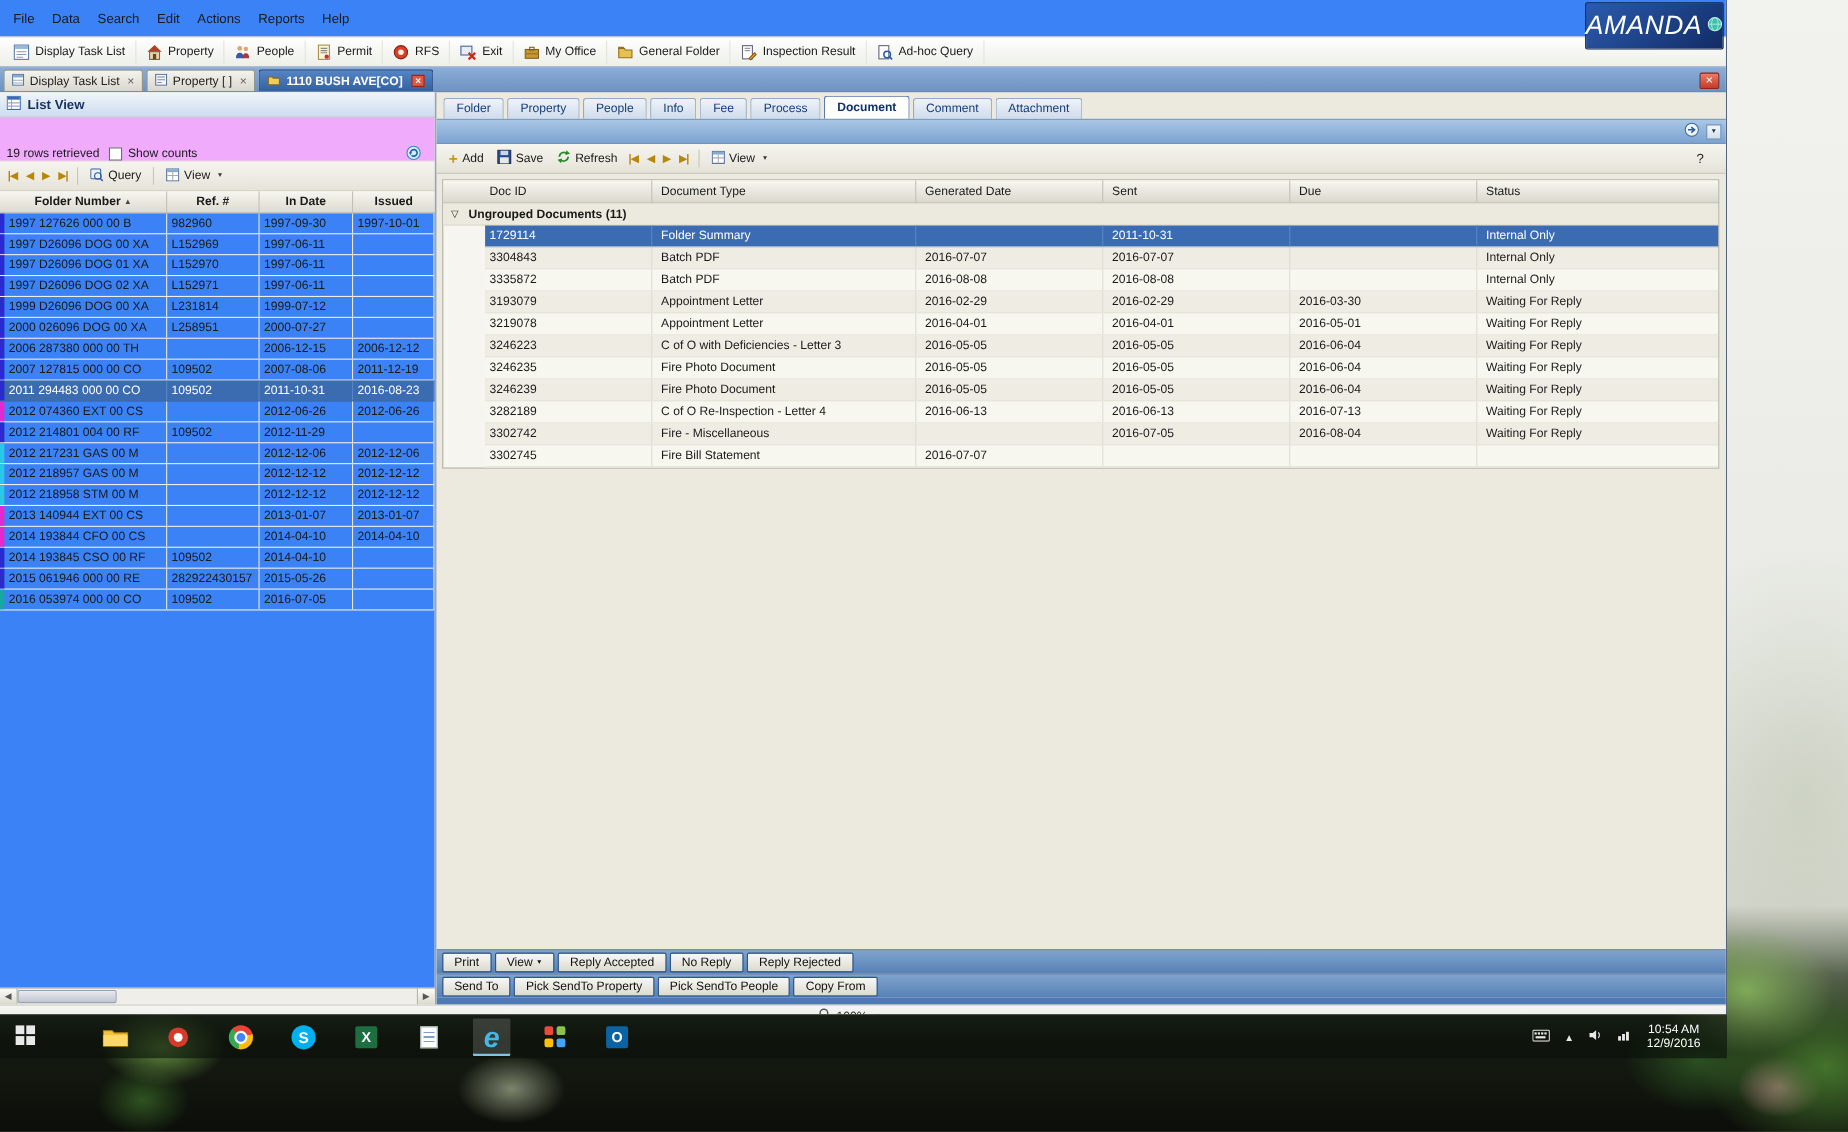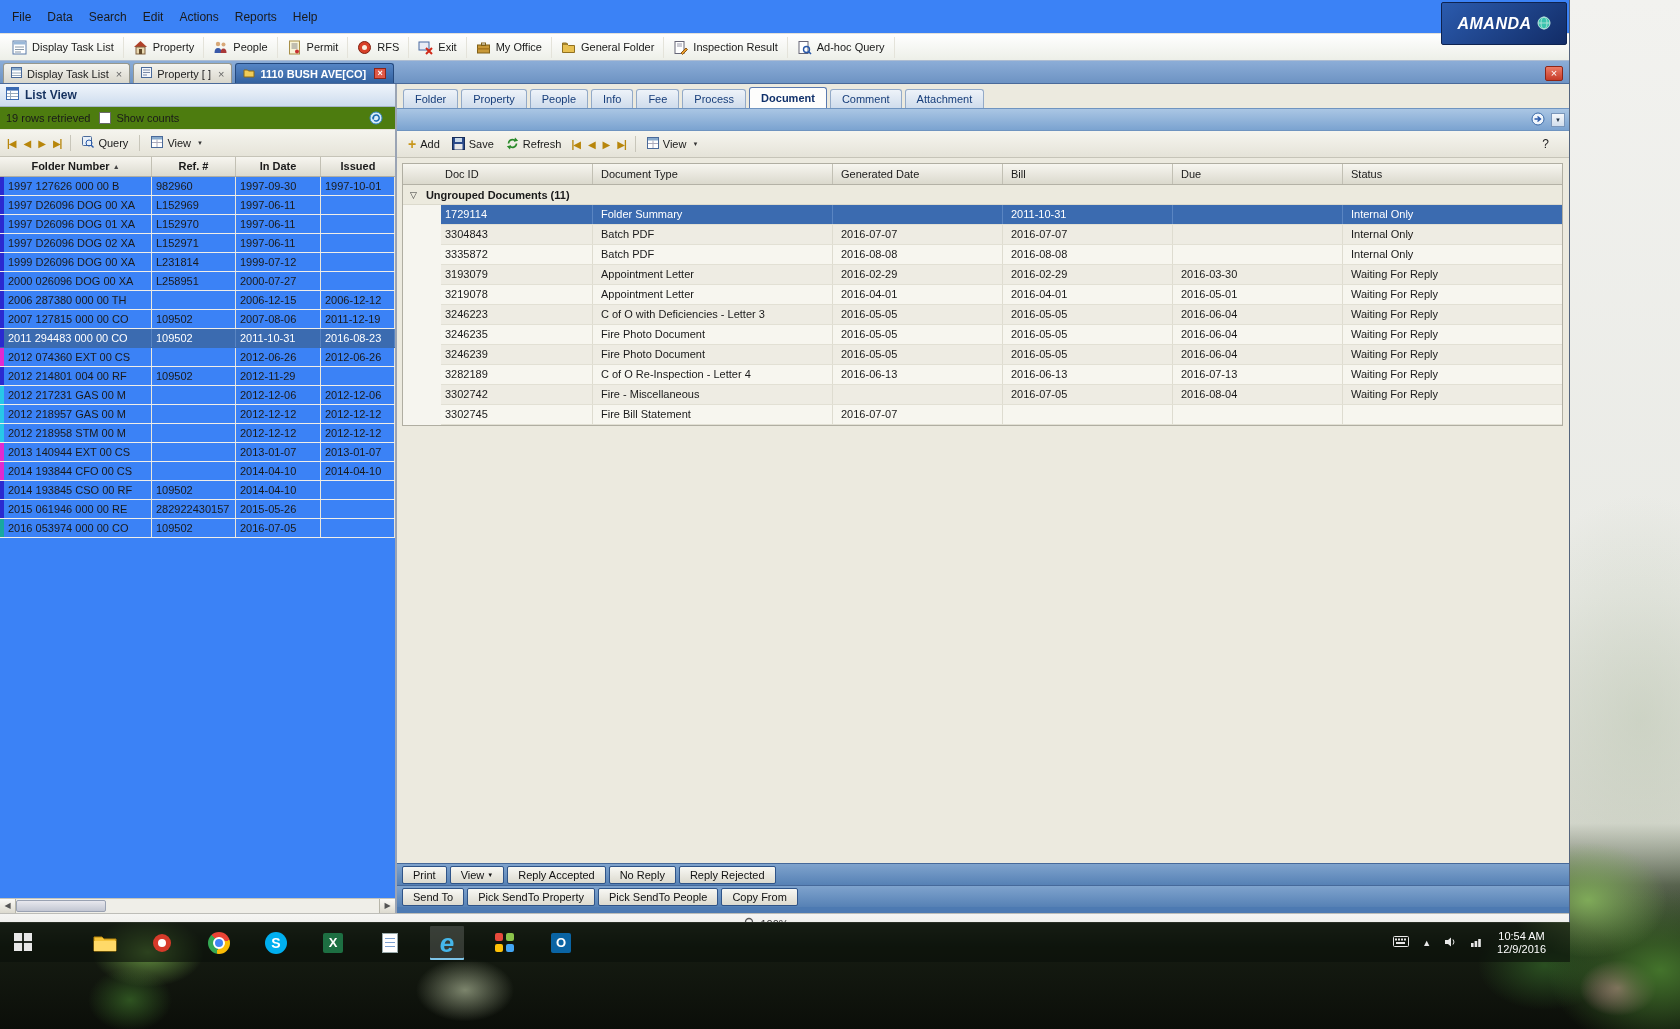--- a/index.html
+++ b/index.html
@@ -17,34 +17,34 @@
       radial-gradient(200px 300px at 1640px 720px, rgba(190,200,180,.55), rgba(190,200,180,0) 75%),
       linear-gradient(180deg,#f2f2ef 0%,#e9eae5 58%,#d6d8cf 80%,#4a5540 86%,#161c12 92%,#0b0e09 100%);}
   
   .app{position:absolute;left:0;top:0;width:1570px;height:922px;background:#eceadf;border-right:1px solid #55657d;overflow:hidden}
   .menubar{height:34px;background:#3b82f6;display:flex;align-items:center;padding-left:4px;font-size:12px;border-bottom:1px solid #e3e1da}
   .menu-item{padding:2px 8px;cursor:default}
   .toolbar{height:27px;background:linear-gradient(#ffffff,#edefe8);border-bottom:1px solid #aebdd2;display:flex;align-items:center;padding-left:3px}
   .tool{display:flex;align-items:center;gap:5px;padding:3px 9px;border-right:1px solid #e4e3da;white-space:nowrap;cursor:default}
   .tool svg{display:block}
   .logo{position:absolute;right:2px;top:2px;width:126px;height:43px;background:linear-gradient(140deg,#2b5bae,#122c66);border:1px solid #0e2350;border-radius:2px;display:flex;align-items:center;justify-content:center;gap:5px;z-index:5}
-  .logo-text{color:#fff;font-weight:bold;font-style:italic;font-size:16px;letter-spacing:.5px}
+  .logo-text{color:#fff;font-weight:normal;font-style:italic;font-size:24px;letter-spacing:.5px}
   
   .tabstrip{height:23px;background:linear-gradient(#8cadd7,#6d93c3);border-bottom:1px solid #4a6a9a;display:flex;align-items:flex-end;padding:2px 6px 0 3px}
   .wtab{height:20px;display:flex;align-items:center;gap:5px;padding:0 7px;margin-right:3px;font-size:11px;background:linear-gradient(#f4f3ee,#d9d7cc);border:1px solid #97978c;border-bottom:none;border-radius:3px 3px 0 0;color:#222;cursor:default;white-space:nowrap}
   .wtab.active{background:linear-gradient(#5585c5,#33619f);border-color:#24497e;color:#fff;font-weight:bold}
   .wtab-x{font-size:11px;color:#666;margin-left:2px}
   .wtab-xbox{width:12px;height:11px;background:#df5847;border:1px solid #8a2418;color:#fff;font-size:9px;line-height:9px;text-align:center;margin-left:3px}
   .app-close{margin-left:auto;align-self:center;width:18px;height:15px;background:linear-gradient(#ec7b66,#c63b28);border:1px solid #8e2516;border-radius:2px;color:#fff;font-size:11px;line-height:13px;text-align:center;cursor:default}
   
   .main{display:flex;height:829px}
   
   .left-panel{width:397px;background:#fff;border-right:2px solid #9aa4b4;display:flex;flex-direction:column}
   .lp-header{height:23px;background:linear-gradient(#f0f5fb,#cddcee);border-bottom:1px solid #a6b6ca;display:flex;align-items:center;gap:6px;padding:0 6px;font-weight:bold;font-size:12px;color:#15315e}
-  .lp-status{height:23px;display:flex;align-items:center;gap:5px;padding:0 6px;background:#4d7c0f;border-bottom:1px solid #e6e4da}
+  .lp-status{height:40px;display:flex;align-items:flex-end;gap:5px;padding:0 6px;background:#f0abfc;border-bottom:1px solid #e6e4da}
   .checkbox{width:12px;height:12px;border:1px solid #6a6a6a;background:#fff;margin-left:4px}
   .lp-refresh{margin-left:auto;margin-right:6px;display:flex}
   .lp-toolbar{height:27px;background:linear-gradient(#f5f4ee,#e6e4d9);border-bottom:1px solid #c6c4b8;display:flex;align-items:center;padding:0 4px;gap:2px}
   .nav{color:#b8860b;font-size:10px;font-weight:bold;padding:2px 3px;letter-spacing:-1px;cursor:default}
   .tsep{width:1px;height:16px;background:#c8c6ba;margin:0 4px}
   .tbtn{display:flex;align-items:center;gap:4px;padding:2px 5px;cursor:default;white-space:nowrap}
   .caret{font-size:6px;color:#333;margin-left:2px}
   .plus{color:#c8971c;font-weight:bold;font-size:14px;line-height:11px}
   .lp-thead{height:20px;display:flex;background:linear-gradient(#f7f6f0,#dcdacf);border-bottom:1px solid #b0aea2;font-size:11px}
   .h{text-align:center;line-height:19px;border-right:1px solid #c2c0b4;font-weight:bold;overflow:hidden;white-space:nowrap}
@@ -540,21 +540,21 @@
           </span>
           <span class="spacer"></span>
           <span class="help">?</span>
         </div>
 
         <div class="doc-table">
           <div class="doc-head">
             <span class="dh dh-id">Doc ID</span>
             <span class="dh dh-type">Document Type</span>
             <span class="dh dh-gen">Generated Date</span>
-            <span class="dh dh-sent">Bill</span>
+            <span class="dh dh-sent">Sent</span>
             <span class="dh dh-due">Due</span>
             <span class="dh dh-status">Status</span>
           </div>
           <div class="doc-group">
             <span class="expander">▽</span>
             <span>Ungrouped Documents (11)</span>
           </div>
           <div class="doc-rows">
 
           <div class="doc-row selected">

